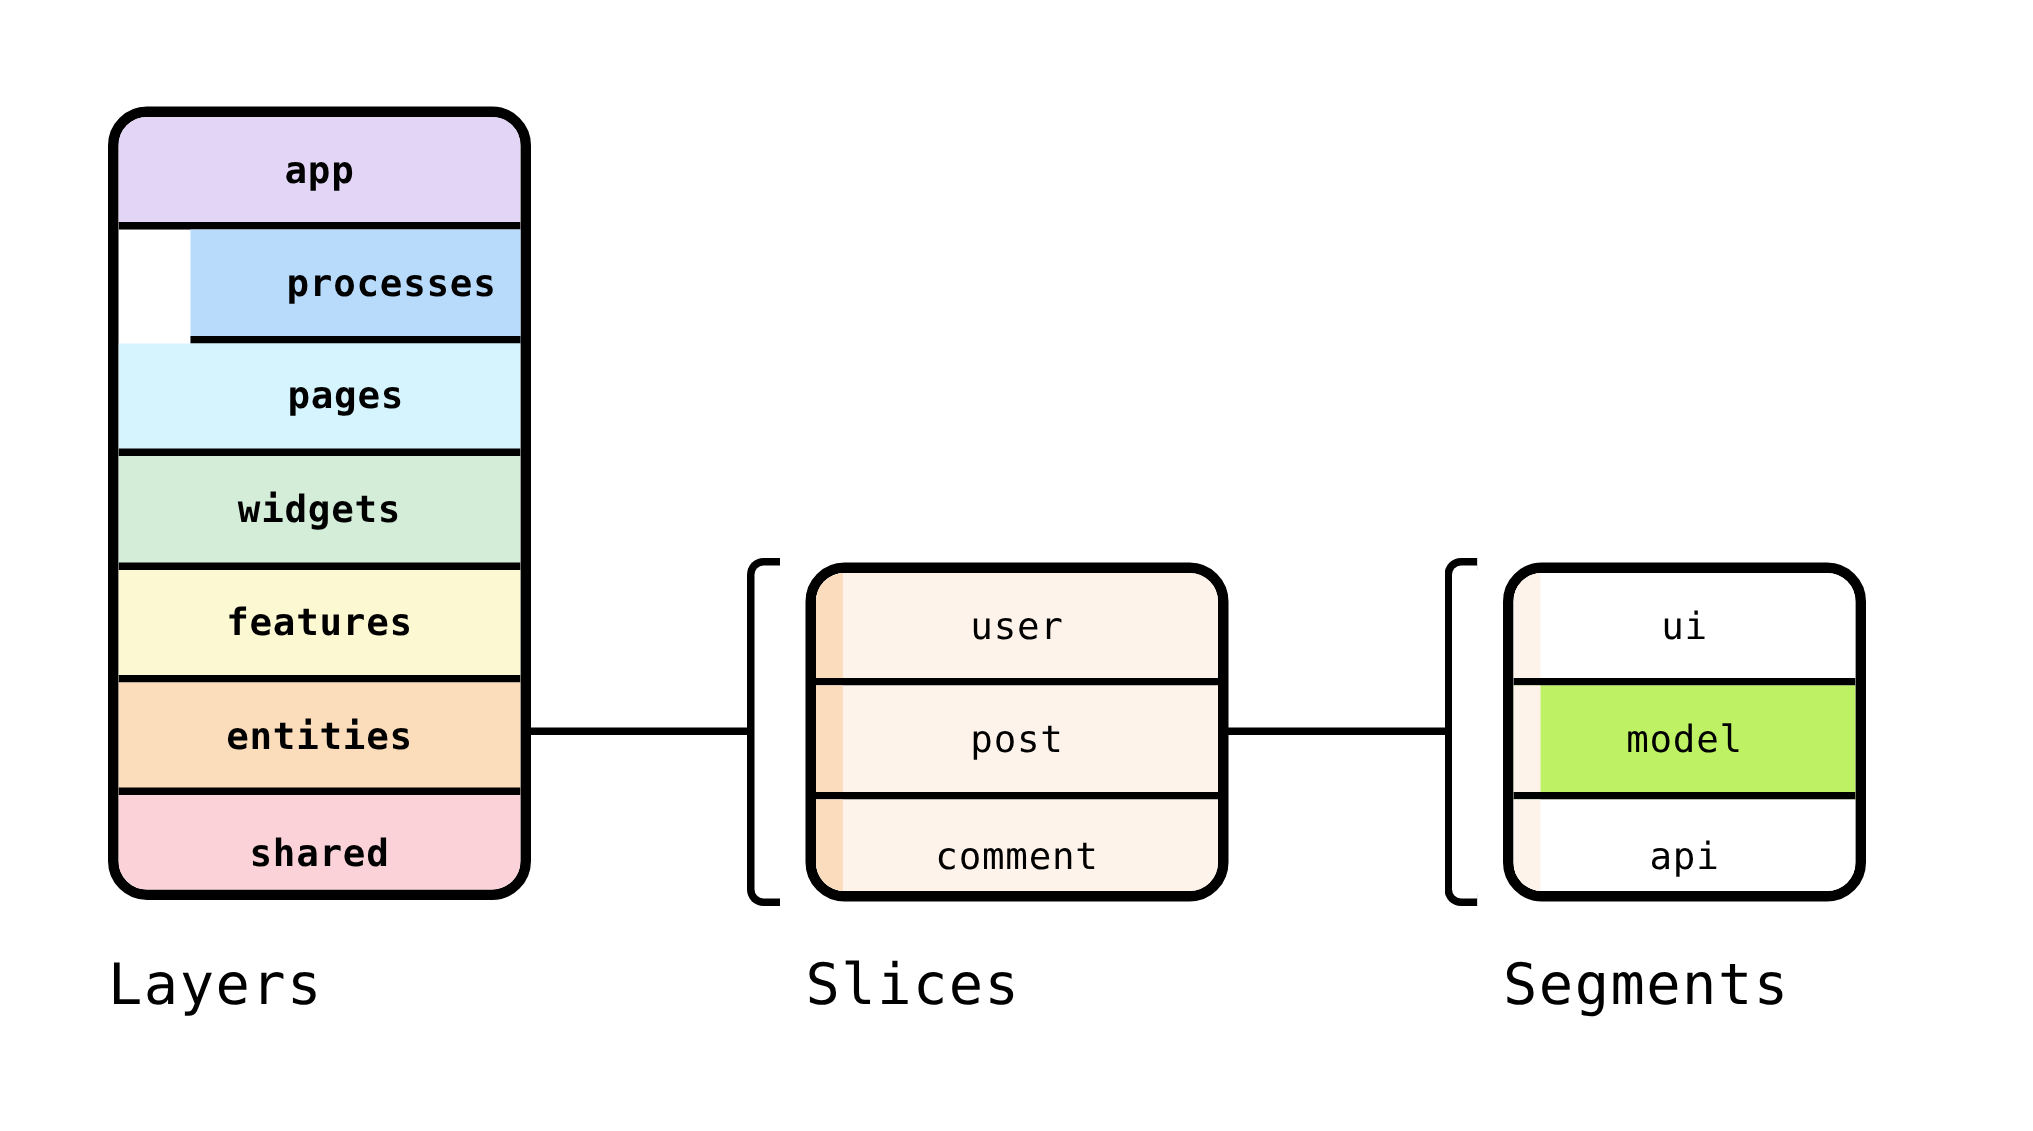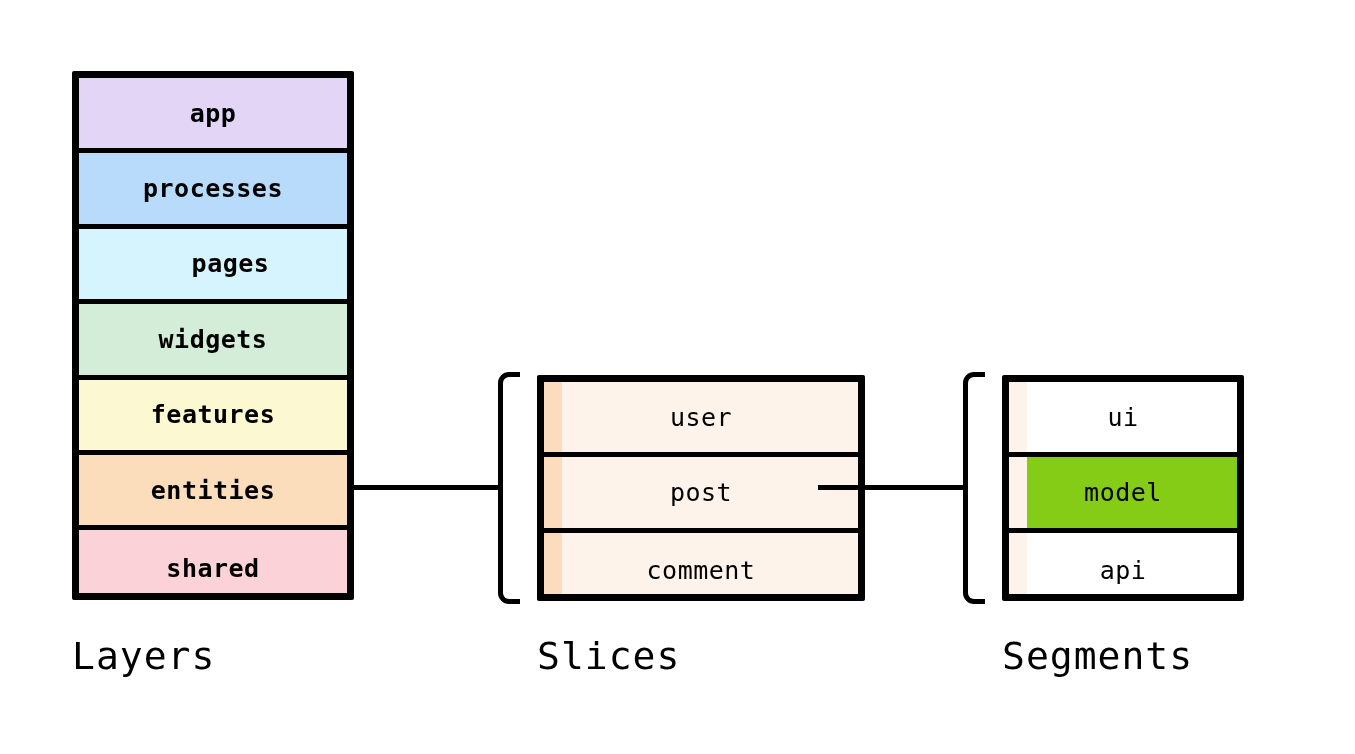--- a/index.html
+++ b/index.html
@@ -20,21 +20,21 @@
     left: 0; top: 0;
     width: 1355px;
     height: 754px;
   }
 
   
   .group-box {
     position: absolute;
     box-sizing: border-box;
     border: 7px solid #000000;
-    border-radius: 2px;
+    border-radius: 26px;
     overflow: hidden;
     background: #ffffff;
   }
   .row {
     box-sizing: border-box;
     width: 100%;
     display: flex;
     align-items: center;
     justify-content: center;
     position: relative;
@@ -57,21 +57,21 @@
     width: 282px;
     height: 529px;
   }
   #layers-box .row { height: 75.4px; }
   #layers-box .row-label { font-weight: bold; }
 
   
   #slices-box {
     left: 537px;
     top: 375px;
-    width: 328px;
+    width: 282px;
     height: 226px;
   }
   #slices-box .row { height: 75.3px; }
   #slices-box .row-label { font-weight: normal; }
 
   
   #segments-box {
     left: 1002px;
     top: 375px;
     width: 242px;
@@ -133,21 +133,21 @@
 </style>
 </head>
 <body>
 
 <div class="stage">
 
   <div class="group-box" id="layers-box">
       <div class="row" style="background: rgb(226, 213, 245);">
         <span class="row-label">app</span>
       </div>
-      <div class="row" style="background: rgb(184, 219, 251);">
+      <div class="row" style="background: rgb(184, 219, 251); margin-left: 48px;">
         <span class="row-label">processes</span>
       </div>
       <div class="row" style="background: rgb(213, 244, 253); padding-left: 35px;">
         <span class="row-label">pages</span>
       </div>
       <div class="row" style="background: rgb(212, 237, 217);">
         <span class="row-label">widgets</span>
       </div>
       <div class="row" style="background: rgb(251, 248, 210);">
         <span class="row-label">features</span>
@@ -181,21 +181,21 @@
   <div class="caption" id="caption-slices">Slices</div>
 
   <div class="connector" id="connector-2"></div>
   <div class="bracket" id="bracket-segments"></div>
 
   <div class="group-box" id="segments-box">
       <div class="row" style="background: rgb(255, 255, 255);">
         <span class="stripe" style="background: rgb(253, 243, 234);"></span>
         <span class="row-label">ui</span>
       </div>
-      <div class="row" style="background: #84cc16;">
+      <div class="row" style="background: #bef264;">
         <span class="stripe" style="background: rgb(253, 243, 234);"></span>
         <span class="row-label">model</span>
       </div>
       <div class="row" style="background: rgb(255, 255, 255); align-items: center;">
         <span class="stripe" style="background: rgb(253, 243, 234);"></span>
         <span class="row-label">api</span>
       </div>
     </div>
   <div class="caption" id="caption-segments">Segments</div>
 

